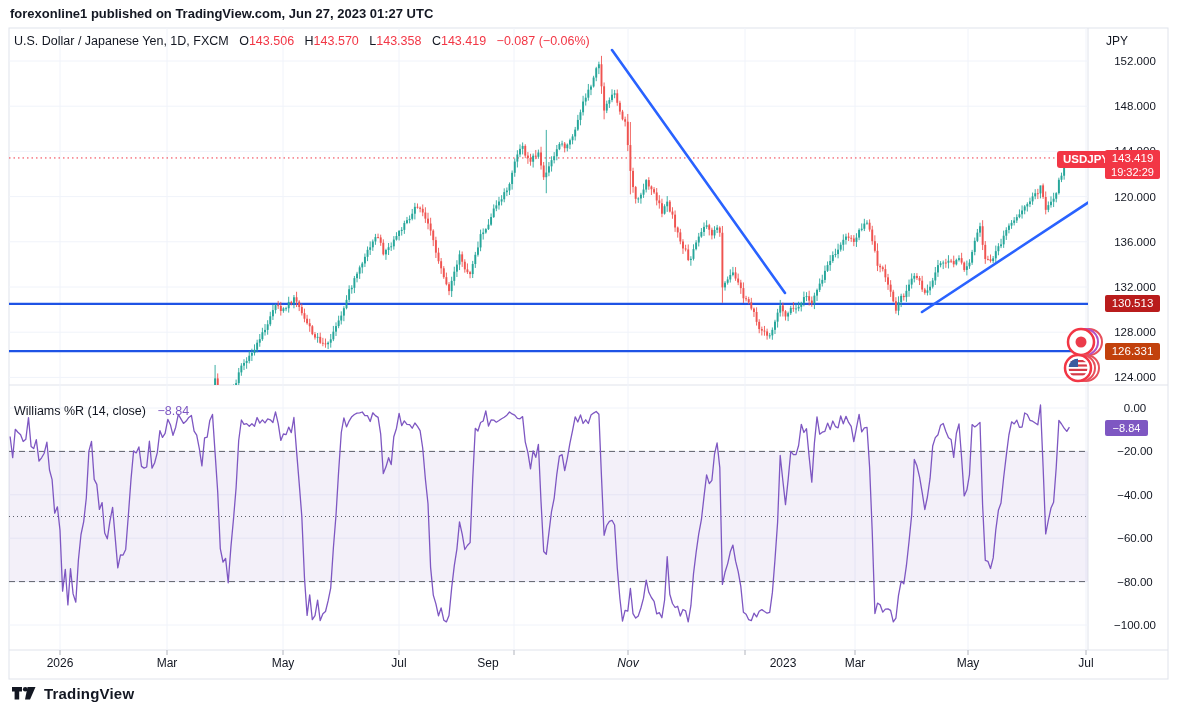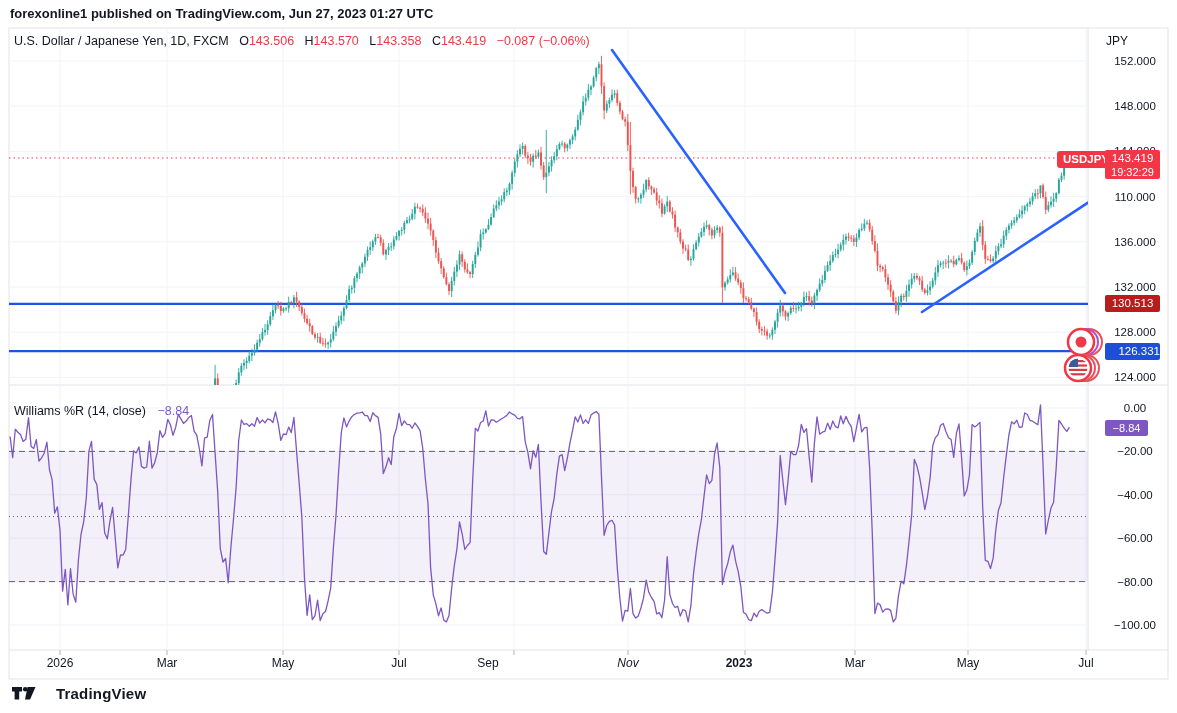--- a/index.html
+++ b/index.html
@@ -18,23 +18,23 @@
              font-size:11.5px;color:#131722;transform:translateY(-50%);}
   .time-tick{position:absolute;top:656px;transform:translateX(-50%);
              font-size:12px;color:#131722;}
   .badge{position:absolute;color:#fff;border-radius:2px;text-align:center;
          font-size:11.5px;line-height:17px;}
   #badge-symbol{left:1057px;top:151px;padding:0 6px;height:17px;background:#f23645;
                 font-weight:700;border-radius:3px;}
   #badge-price{left:1105px;top:150px;width:55px;height:28px;background:#f23645;line-height:14px;padding-top:1px;}
   #badge-price .countdown{font-size:11px;}
   #badge-level1{left:1105px;top:295px;width:55px;height:17px;background:#b91c1c;}
-  #badge-level2{left:1105px;top:343px;width:55px;height:17px;background:#1d4ed8;text-align:right;}
+  #badge-level2{left:1105px;top:343px;width:55px;height:17px;background:#c2410c;}
   #badge-wr{left:1105px;top:420px;width:43px;height:16px;background:#7e57c2;line-height:16px;font-size:11px;}
-  #footer{left:12px;top:685px;display:flex;align-items:center;gap:20px;}
+  #footer{left:12px;top:685px;display:flex;align-items:center;gap:8px;}
   #footer .brand{font-size:15px;font-weight:600;color:#131722;letter-spacing:.2px;}
 </style>
 </head>
 <body>
 
 <svg id="chart-svg" class="abs" width="1177" height="713" viewBox="0 0 1177 713" style="left:0;top:0;">
     <defs>
       <clipPath id="pane1">
         <rect x="9" y="28" width="1079" height="357"></rect>
       </clipPath>
@@ -788,42 +788,42 @@
   <span>Williams %R (14, close)</span>
   <span class="wr-value">−8.84</span>
 </div>
 
 <div id="jpy-label" class="abs">JPY</div>
 
 <div id="price-axis">
     <div class="axis-tick" style="top: 61px;">152.000</div>
     <div class="axis-tick" style="top: 106.2px;">148.000</div>
     <div class="axis-tick" style="top: 151.4px;">144.000</div>
-    <div class="axis-tick" style="top: 196.6px;">110.000</div>
+    <div class="axis-tick" style="top: 196.6px;">120.000</div>
     <div class="axis-tick" style="top: 241.8px;">136.000</div>
     <div class="axis-tick" style="top: 287px;">132.000</div>
     <div class="axis-tick" style="top: 332.2px;">128.000</div>
     <div class="axis-tick" style="top: 377.4px;">124.000</div>
   </div>
 <div id="wr-axis">
     <div class="axis-tick" style="top: 408px;">0.00</div>
     <div class="axis-tick" style="top: 451.4px;">−20.00</div>
     <div class="axis-tick" style="top: 494.8px;">−40.00</div>
     <div class="axis-tick" style="top: 538.2px;">−60.00</div>
     <div class="axis-tick" style="top: 581.6px;">−80.00</div>
     <div class="axis-tick" style="top: 625px;">−100.00</div>
   </div>
 <div id="time-axis">
     <div class="time-tick" style="left: 60px;">2026</div>
     <div class="time-tick" style="left: 167px;">Mar</div>
     <div class="time-tick" style="left: 283px;">May</div>
     <div class="time-tick" style="left: 399px;">Jul</div>
     <div class="time-tick" style="left: 488px;">Sep</div>
     <div class="time-tick" style="left: 628px; font-style: italic;">Nov</div>
-    <div class="time-tick" style="left: 739px; font-weight: bold;">2023</div>
+    <div class="time-tick" style="left: 783px;">2023</div>
     <div class="time-tick" style="left: 855px;">Mar</div>
     <div class="time-tick" style="left: 968px;">May</div>
     <div class="time-tick" style="left: 1086px;">Jul</div>
   </div>
 
 <div id="badge-symbol" class="badge">USDJPY</div>
 <div id="badge-price" class="badge">
   <div>143.419</div>
   <div class="countdown">19:32:29</div>
 </div>

